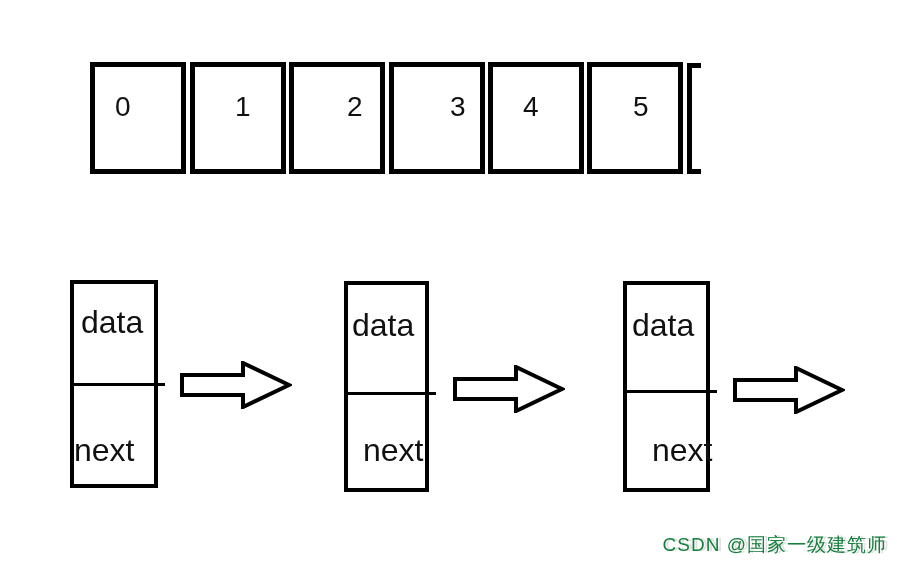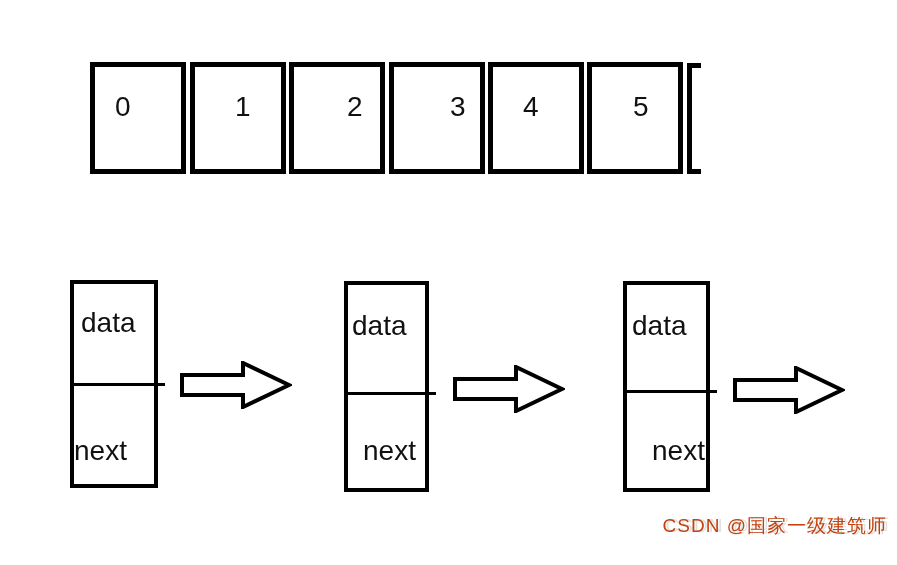--- a/index.html
+++ b/index.html
@@ -42,39 +42,39 @@
   .node{
     position:absolute;border:4px solid #000;background:#fff;box-sizing:border-box;
   }
   .node-1{left:70px;top:280px;width:88px;height:208px;}
   .node-2{left:344px;top:281px;width:85px;height:211px;}
   .node-3{left:623px;top:281px;width:87px;height:211px;}
   .divider{position:absolute;height:3px;background:#000;left:-4px;}
   .node-1 .divider{top:99px;width:95px;}
   .node-2 .divider{top:107px;width:92px;}
   .node-3 .divider{top:105px;width:94px;}
-  .field{position:absolute;font-size:28px;line-height:27px;color:#111;white-space:nowrap;}
+  .field{position:absolute;font-size:32px;line-height:27px;color:#111;white-space:nowrap;}
   .node-1 .field-data{left:7px;top:25px;}
   .node-1 .field-next{left:0px;top:153px;}
   .node-2 .field-data{left:4px;top:27px;}
   .node-2 .field-next{left:15px;top:152px;}
   .node-3 .field-data{left:5px;top:27px;}
   .node-3 .field-next{left:25px;top:152px;}
 
   
   .arrow{position:absolute;width:112px;height:48px;}
   .arrow-1{left:180px;top:361px;}
   .arrow-2{left:453px;top:365px;}
   .arrow-3{left:733px;top:366px;}
   .arrow polygon{fill:#ffffff;stroke:#000000;stroke-width:4;stroke-linejoin:miter;}
 
   
   .watermark{
-    position:absolute;right:10px;top:514px;font-size:19px;line-height:24px;
-    color:#c2410c;letter-spacing:1px;white-space:nowrap;
+    position:absolute;right:10px;top:533px;font-size:19px;line-height:24px;
+    color:#15803d;letter-spacing:1px;white-space:nowrap;
     text-shadow:3px 0 0 rgba(185,185,185,0.45);
   }
 </style>
 </head>
 <body>
 
 <div class="canvas">
 
   <div class="array">
     <div class="cell">

